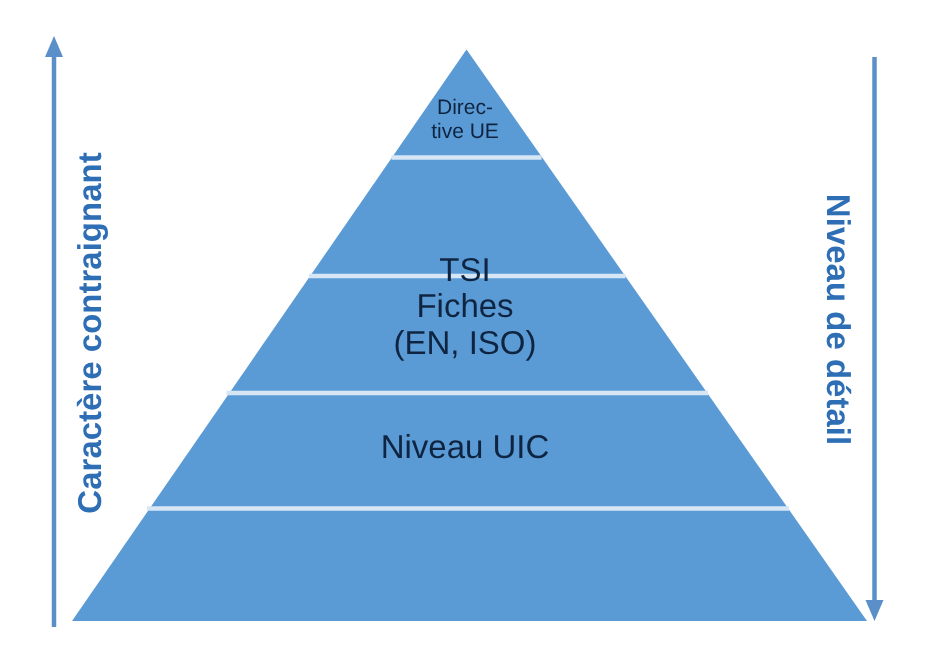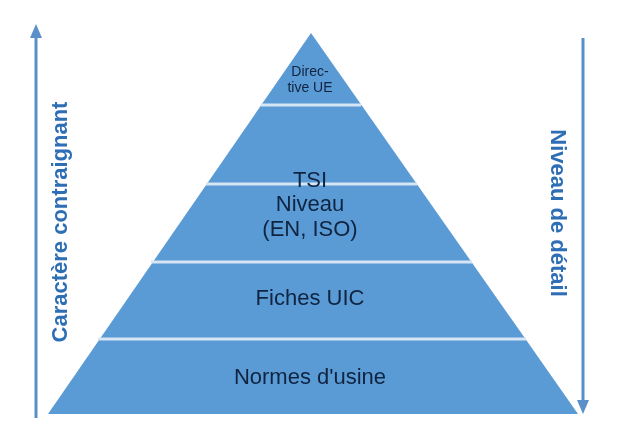--- a/index.html
+++ b/index.html
@@ -66,20 +66,19 @@
 
     <g>
       <line x1="583" y1="38" x2="583" y2="402" stroke="#5b8fc9" stroke-width="3"></line>
       <polygon points="583,414 577,400 589,400" fill="#5b8fc9"></polygon>
     </g>
   </svg>
 
   <div class="lvl-label" style="top:63px;font-size:14px;">Direc-
 tive UE</div>
   <div class="lvl-label" style="top:131px;font-size:22px;margin-top:36px;">TSI</div>
-  <div class="lvl-label" style="top:191px;font-size:22px;">Niveau
+  <div class="lvl-label" style="top:191px;font-size:22px;">Fiches
 (EN, ISO)</div>
-  <div class="lvl-label" style="top:285px;font-size:22px;">Fiches UIC</div>
-  <div class="lvl-label" style="top:364px;font-size:22px;">Normes d'usine</div>
+  <div class="lvl-label" style="top:285px;font-size:22px;">Niveau UIC</div>
 
   <div class="side-label" id="left-axis-label">Caractère contraignant</div>
   <div class="side-label" id="right-axis-label">Niveau de détail</div>
 </div>
 
 </body></html>

